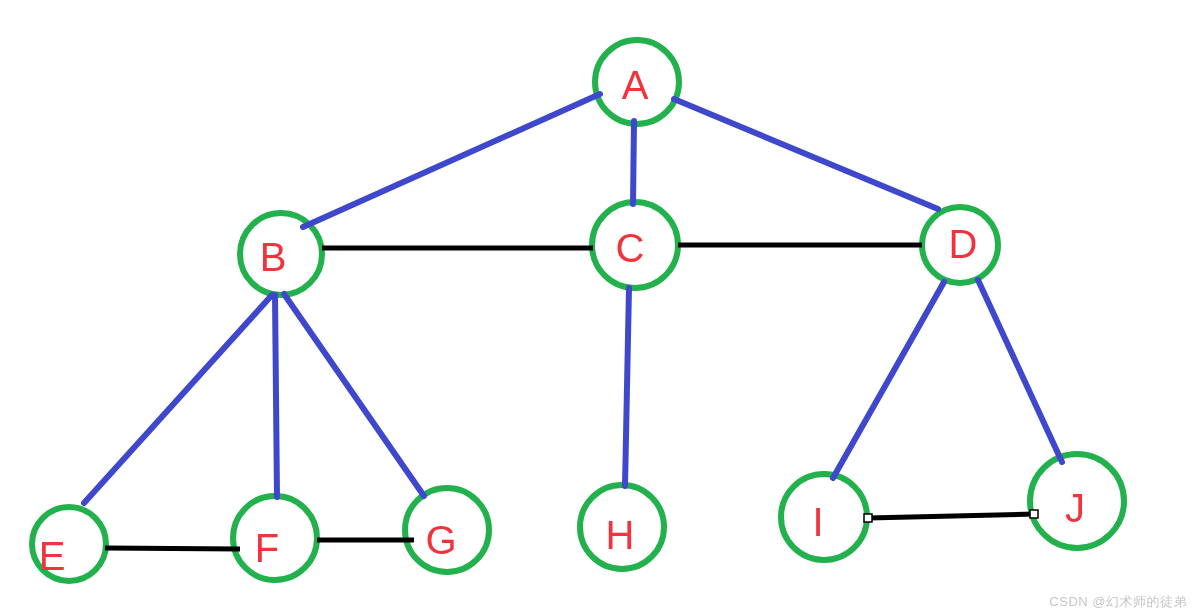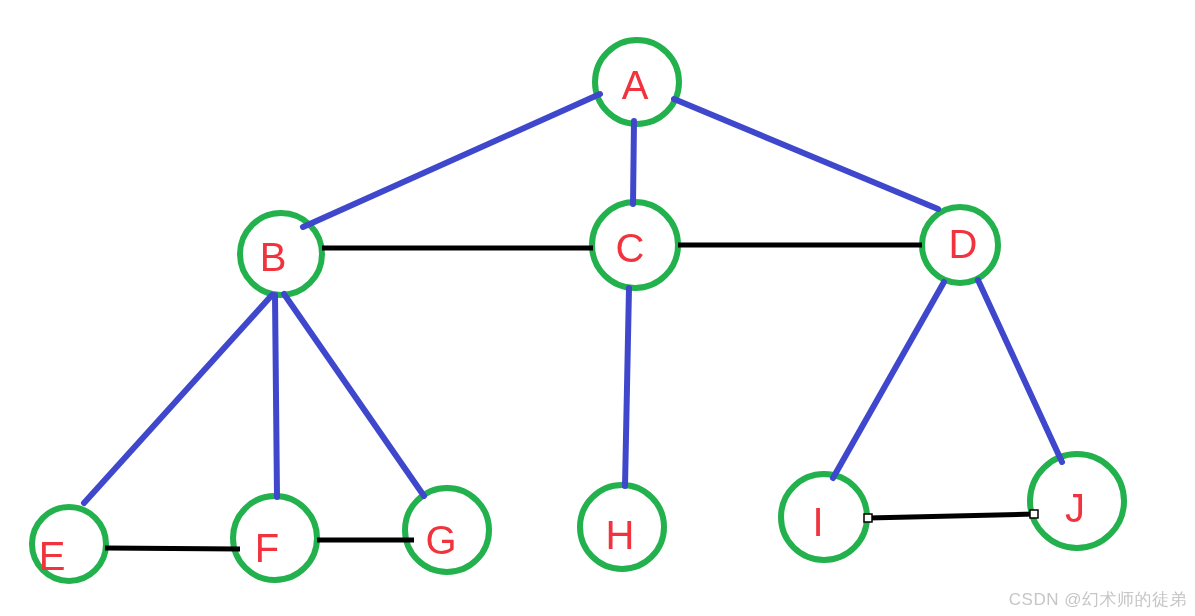--- a/index.html
+++ b/index.html
@@ -23,21 +23,21 @@
   }
   .node-label {
     font-family: "Liberation Sans", "DejaVu Sans", sans-serif;
     font-size: 40px;
     font-weight: 400;
   }
   .watermark {
     position: absolute;
     right: 8px;
     bottom: 5px;
-    font-size: 17px;
+    font-size: 13px;
     letter-spacing: 0.5px;
     color: #c6c6c6;
     text-shadow: 1px 1px 0 #ffffff;
     user-select: none;
     white-space: nowrap;
   }
 </style>
 </head>
 <body>
 

